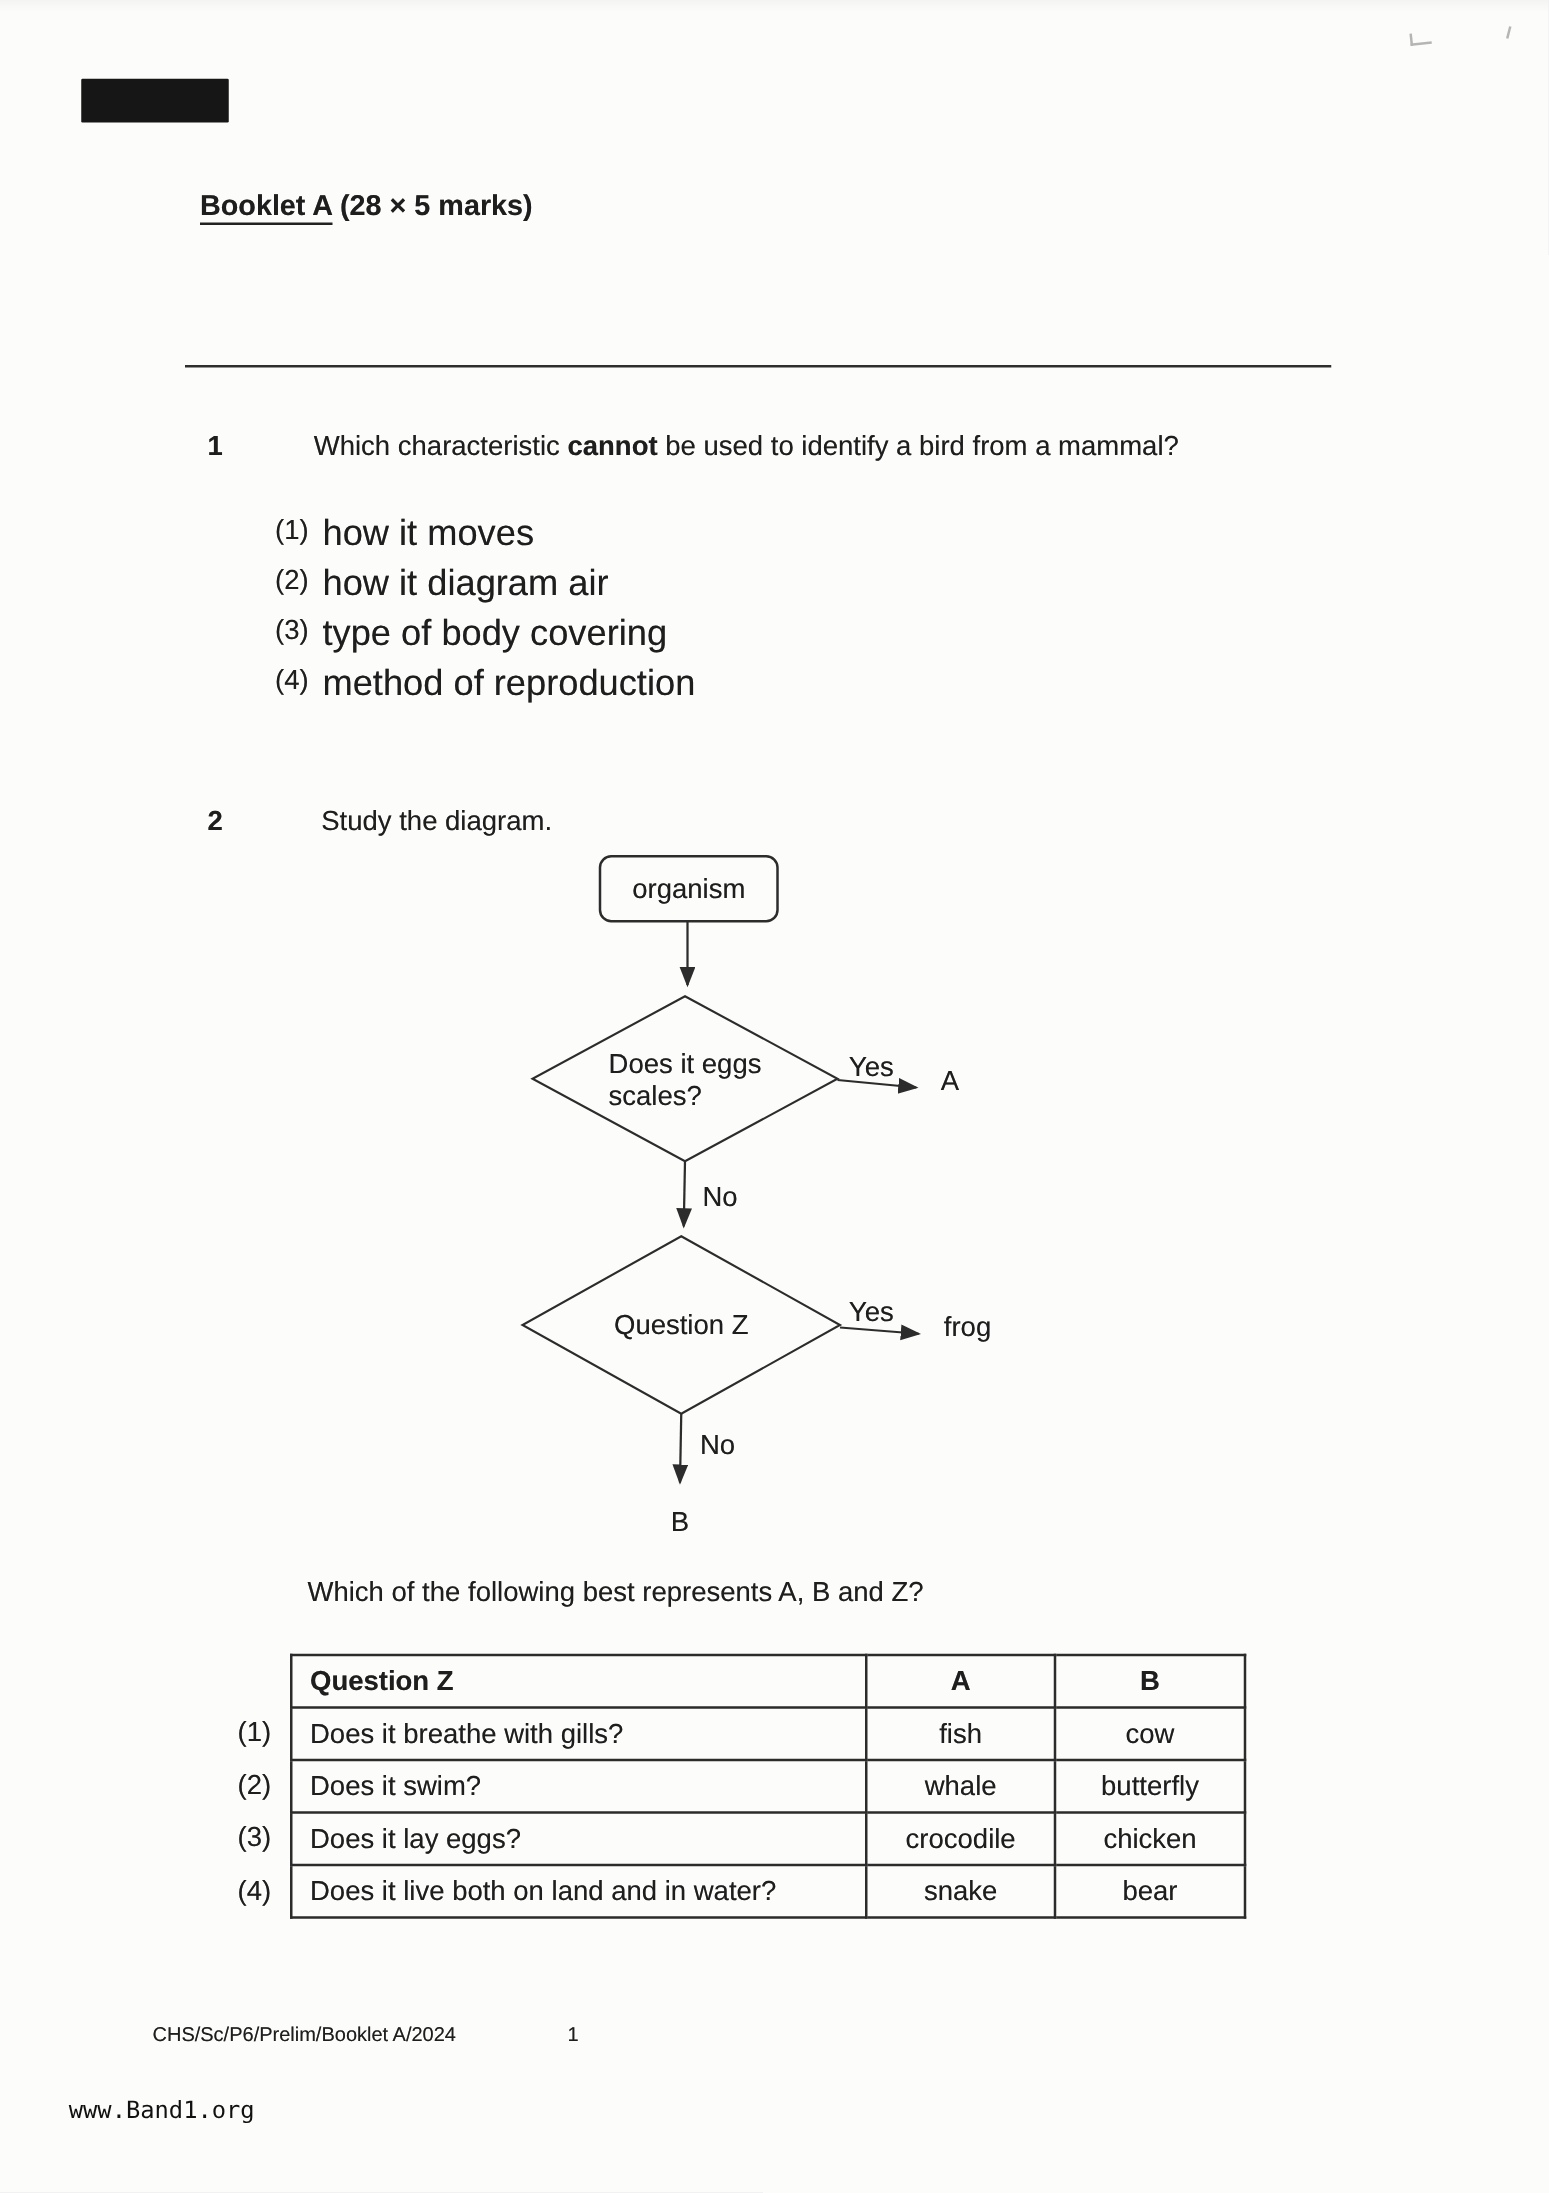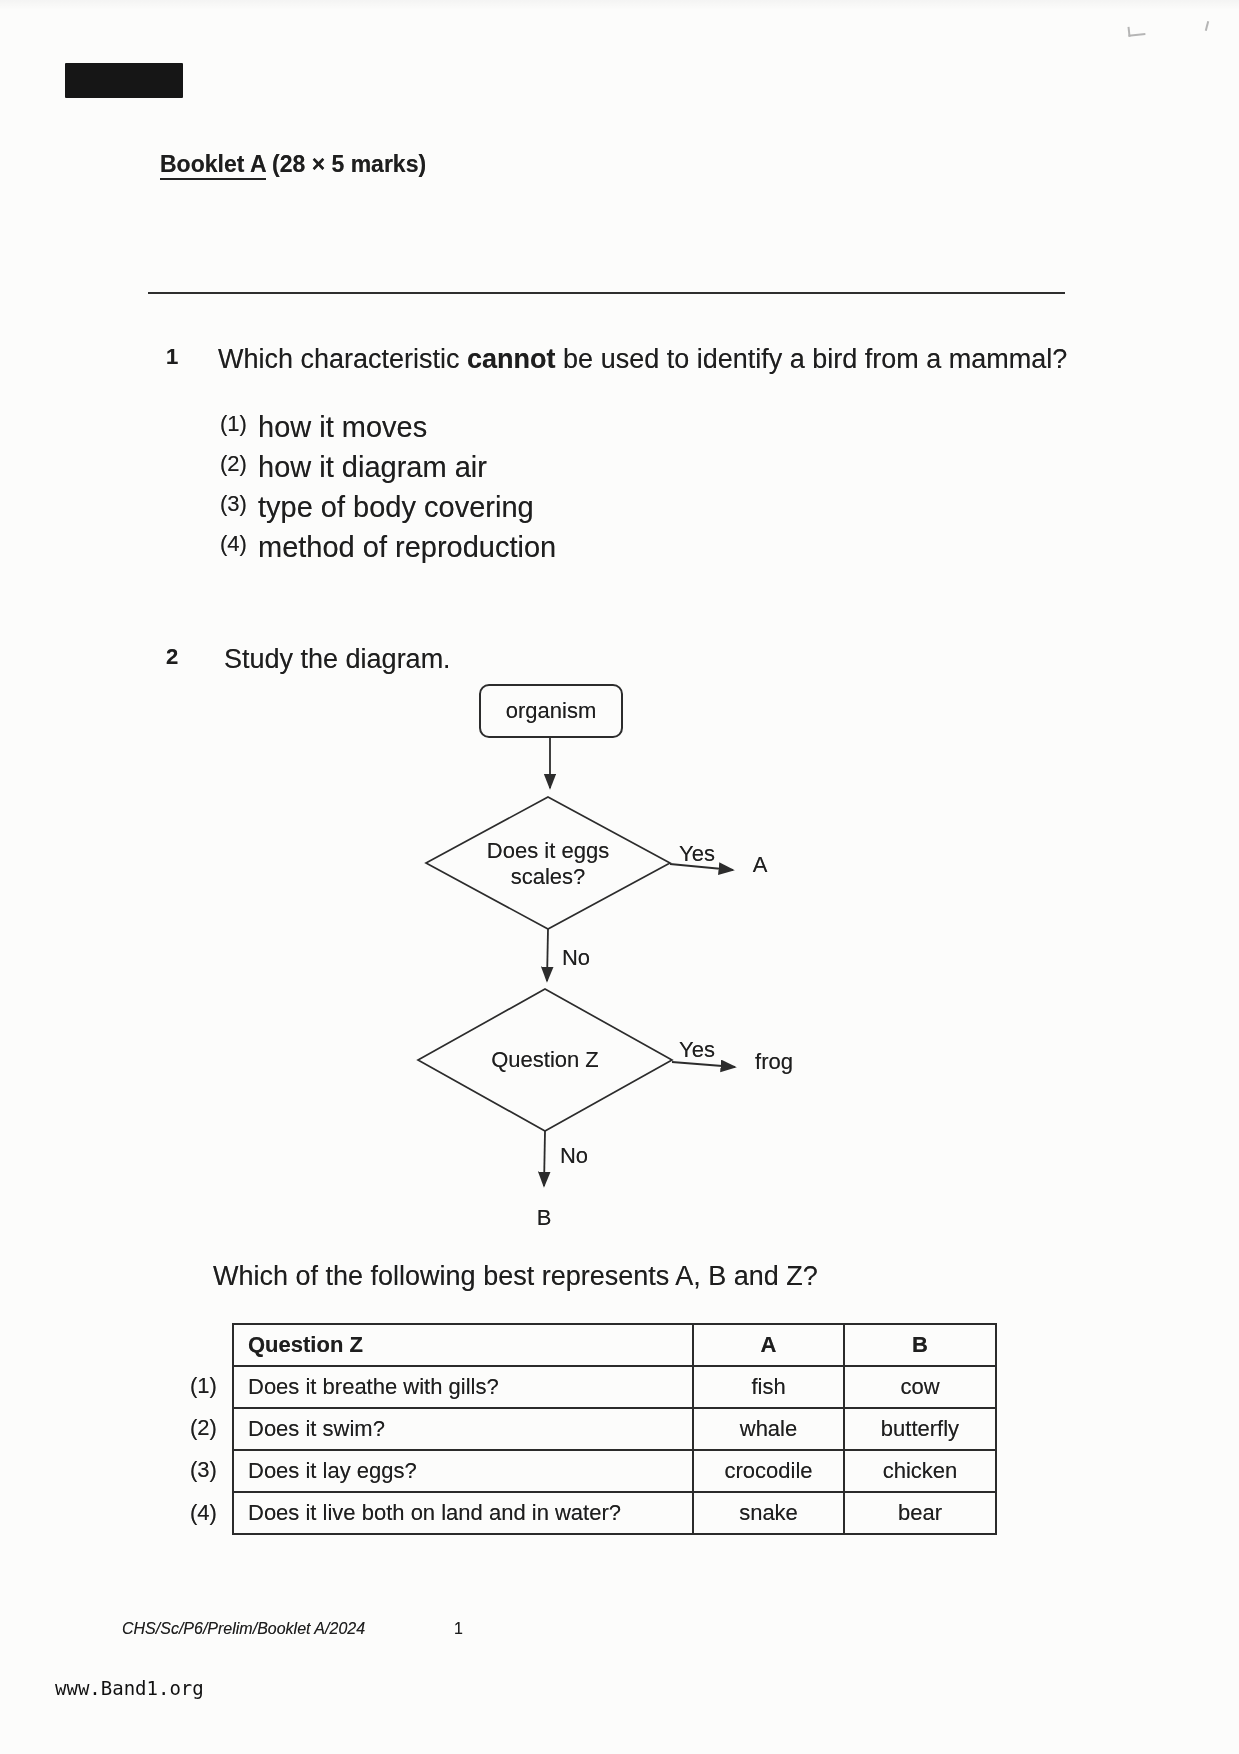--- a/index.html
+++ b/index.html
@@ -26,41 +26,41 @@
 
   
   .title { position:absolute; left:160px; top:151px; font-size:23px; font-weight:bold; white-space:nowrap; }
   .title .u { border-bottom:2.5px solid #222; padding-bottom:1px; }
   .instructions { position:absolute; left:162px; top:208px; width:902px; font-size:22px; line-height:27px; }
   .instr-line3 { display:flex; justify-content:space-between; }
   .instr-rule { position:absolute; left:148px; top:292px; width:917px; border-top:2.5px solid #2e2e2e; }
 
   
   .q-num { position:absolute; font-size:22px; font-weight:bold; }
-  .q-text { position:absolute; font-size:27px; white-space:nowrap; }
+  .q-text { position:absolute; font-size:22px; white-space:nowrap;margin-left:33px; }
   .opt-num { position:absolute; left:220px; font-size:22px; }
   .opt-text { position:absolute; left:258px; font-size:29px; white-space:nowrap; }
 
   
   .flowchart { position:absolute; left:350px; top:670px; width:480px; height:575px; }
   .flowchart svg { position:absolute; left:0; top:0; }
-  .fl-label { position:absolute; transform:translate(-50%,-50%); font-size:22px; white-space:nowrap; text-align:center; }
+  .fl-label { position:absolute; transform:translate(-50%,-50%); font-size:22px; white-space:nowrap; }
   .fl-2line { line-height:26px; }
 
   
   .anstable { position:absolute; left:232px; top:1323px; border-collapse:collapse; table-layout:fixed; }
   .anstable td, .anstable th { border:2px solid #2b2b2b; height:42px; font-size:22px; padding:0; box-sizing:border-box; }
   .anstable th { font-weight:bold; text-align:center; }
   .anstable .c-q { width:460px; text-align:left; padding-left:14px; }
   .anstable .c-a { width:151px; text-align:center; }
   .anstable .c-b { width:152px; text-align:center; }
   .row-label { position:absolute; left:190px; font-size:22px; }
 
   
-  .footer-code { position:absolute; left:122px; top:1620px; font-size:16px;font-style:italic; }
+  .footer-code { position:absolute; left:122px; top:1620px; font-size:16px; }
   .footer-page { position:absolute; left:454px; top:1620px; font-size:16px; }
   .watermark { position:absolute; left:55px; top:1677px; font-size:19px; font-family:"DejaVu Sans Mono", monospace; color:#111; text-shadow:none; }
 </style>
 </head>
 <body>
 
 <div class="page">
 
   <div class="black-mark"></div>
   <div class="corner-mark-1"></div>

